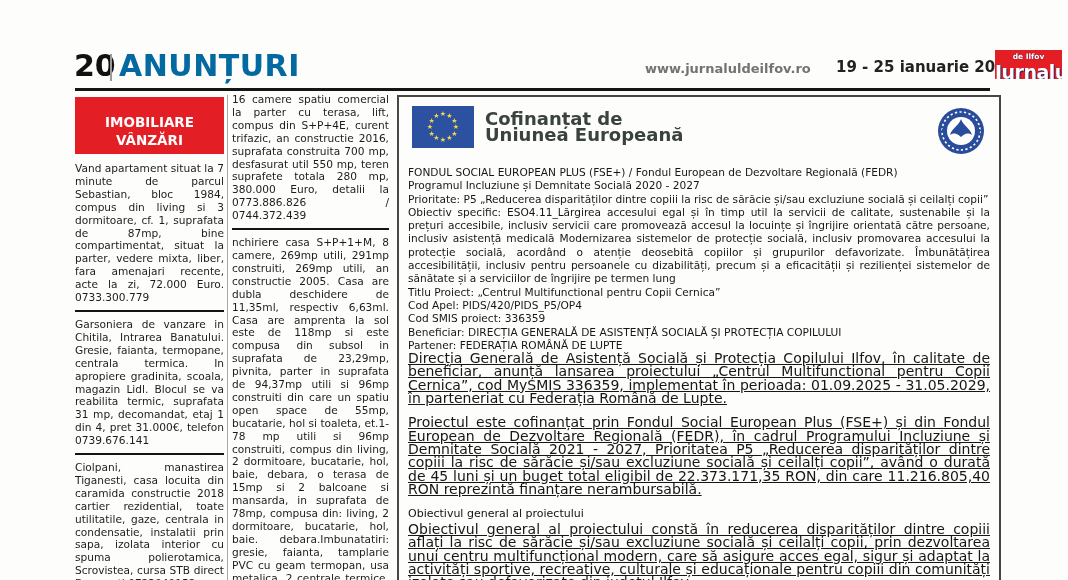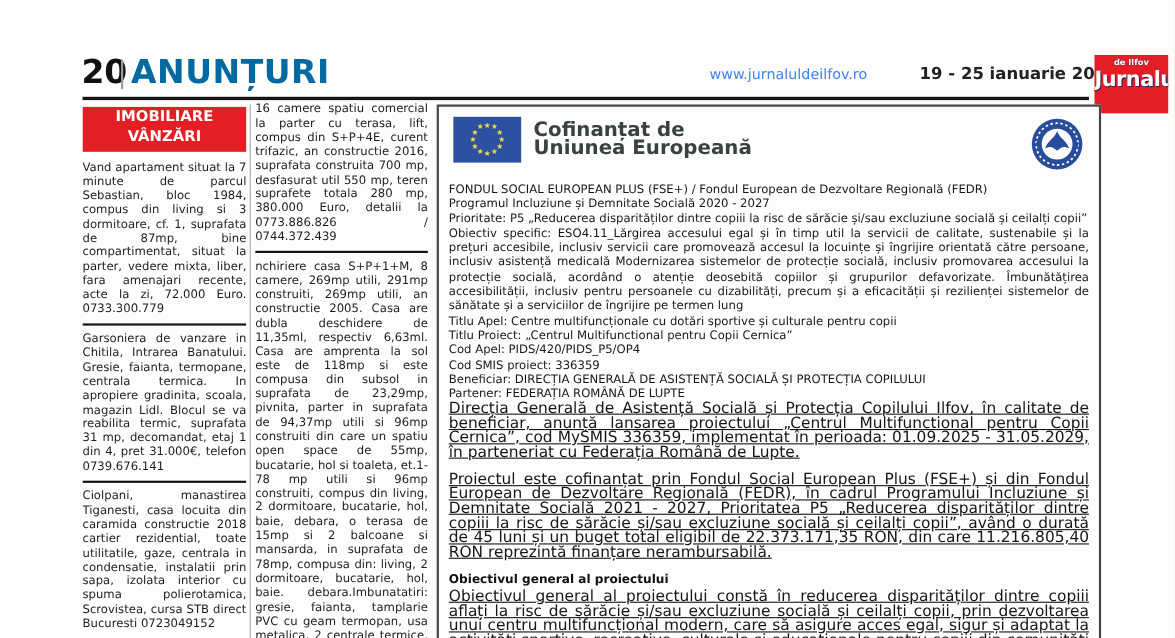--- a/index.html
+++ b/index.html
@@ -7,53 +7,53 @@
   .page {
     position:relative; width:1068px; height:580px; background:#fdfdfb;
     overflow:hidden; font-family:"DejaVu Sans", sans-serif; color:#1c1c1c;
   }
   .abs { position:absolute; }
 
   
   .pagenum  { left:74px; top:48px; font-size:30px; font-weight:bold; color:#111; }
   .numbar   { left:110px; top:54px; width:2px; height:27px; background:#9a9a9a; }
   .section-title { left:119px; top:48px; font-size:30px; font-weight:bold; color:#0369a1; letter-spacing:.5px; }
-  .site     { left:645px; top:61px; font-size:13px; font-weight:normal; color:#3b82f6; }
+  .site     { left:645px; top:61px; font-size:13px; font-weight:bold; color:#737373; }
   .date     { left:836px; top:58px; font-size:15px; font-weight:bold; color:#222; }
   .header-rule { left:75px; top:88px; width:915px; height:3px; background:#151515; }
-  .logo { left:995px; top:50px; width:67px; height:53px; background:#e31e24;
+  .logo { left:995px; top:50px; width:67px; height:29px; background:#e31e24;
           color:#fff; text-align:center; overflow:hidden; }
   .logo-top  { font-size:7.5px; font-weight:bold; line-height:9px; padding-top:2px;
                color:#fff; text-shadow:0 0 1px #1b2a6b; }
   .logo-main { font-size:19px; font-weight:bold; line-height:22px; letter-spacing:-0.5px;
                text-shadow:1px 1px 0 #1b2a6b; }
 
   
   .col { overflow:hidden; }
   .col1 { left:75px;  top:97px; width:149px; height:483px; }
   .col2 { left:232px; top:93px; width:157px; height:487px; }
   .vdiv { width:1px; background:#a8a8a8; top:95px; height:485px; }
   .cat-box { background:#e31e24; color:#fff; font-weight:bold; font-size:13.5px;
-             line-height:18px; text-align:center; padding:0 0 5px; margin-bottom:8px; }
+             line-height:18px; text-align:center; padding:16px 0 5px; margin-bottom:8px; }
   .ad  { font-size:10.6px; line-height:12.9px; text-align:justify; color:#1c1c1c; }
   .sep { height:2px; background:#141414; margin:6px 0; }
 
   
   .pressbox { left:397px; top:95px; width:604px; height:520px;
               border:2px solid #474747; background:#fdfdfb; padding:7px 9px 0; }
   .eu-row  { display:flex; justify-content:space-between; align-items:flex-start;
              margin:2px 0 10px; }
   .eu-left { display:flex; align-items:center; gap:11px; padding-left:4px; }
   .eu-label { font-weight:bold; font-size:18px; line-height:16px; color:#39423c; }
   .hline { font-size:10.6px; line-height:13.3px; text-align:justify; color:#161616; }
   .banner { background:#1e72b7; color:#fff; text-align:center; font-weight:bold;
             font-size:12.2px; line-height:16.5px; margin:8px -9px 8px; padding:4px 10px 5px; }
   .para { font-size:14px; line-height:13.3px; text-align:justify; color:#161616;text-decoration:underline; }
   .para + .para { margin-top:11px; }
-  .obj-head { font-weight:bold; font-size:11px; line-height:14px; color:#111; margin:11px 0 2px; }
+  .obj-head { font-weight:normal; font-size:11px; line-height:14px; color:#111; margin:11px 0 2px; }
 </style>
 </head>
 <body>
 
 <div class="page">
 
   <div class="abs pagenum">20</div>
   <div class="abs numbar"></div>
   <div class="abs section-title">ANUNȚURI</div>
   <div class="abs site">www.jurnaluldeilfov.ro</div>
@@ -119,21 +119,20 @@
         <path d="M25 13 c-2.5 7 -9 9 -11 16 c4.5 -2.5 7 -1.5 11 2 c4 -3.5 6.5 -4.5 11 -2 c-2 -7 -8.5 -9 -11 -16 z" fill="#2a4d9b"></path>
         <circle cx="8" cy="25" r="2.4" fill="#2a4d9b"></circle>
         <circle cx="42" cy="25" r="2.4" fill="#2a4d9b"></circle>
       </svg>
     </div>
 
     <div class="hline">FONDUL SOCIAL EUROPEAN PLUS (FSE+) / Fondul European de Dezvoltare Regională (FEDR)</div>
     <div class="hline">Programul Incluziune și Demnitate Socială 2020 - 2027</div>
     <div class="hline">Prioritate: P5 „Reducerea disparităților dintre copiii la risc de sărăcie și/sau excluziune socială și ceilalți copii”</div>
     <div class="hline">Obiectiv specific: ESO4.11_Lărgirea accesului egal și în timp util la servicii de calitate, sustenabile și la prețuri accesibile, inclusiv servicii care promovează accesul la locuințe și îngrijire orientată către persoane, inclusiv asistență medicală Modernizarea sistemelor de protecție socială, inclusiv promovarea accesului la protecție socială, acordând o atenție deosebită copiilor și grupurilor defavorizate. Îmbunătățirea accesibilității, inclusiv pentru persoanele cu dizabilități, precum și a eficacității și rezilienței sistemelor de sănătate și a serviciilor de îngrijire pe termen lung</div>
-    <div class="hline">Titlu Apel: Centre multifuncționale cu dotări sportive și culturale pentru copii</div>
     <div class="hline">Titlu Proiect: „Centrul Multifunctional pentru Copii Cernica”</div>
     <div class="hline">Cod Apel: PIDS/420/PIDS_P5/OP4</div>
     <div class="hline">Cod SMIS proiect: 336359</div>
     <div class="hline">Beneficiar: DIRECȚIA GENERALĂ DE ASISTENȚĂ SOCIALĂ ȘI PROTECȚIA COPILULUI</div>
     <div class="hline">Partener: FEDERAȚIA ROMÂNĂ DE LUPTE</div>
 
 
     <div class="para">Direcția Generală de Asistență Socială și Protecția Copilului Ilfov, în calitate de beneficiar, anunță lansarea proiectului „Centrul Multifunctional pentru Copii Cernica”, cod MySMIS 336359, implementat în perioada: 01.09.2025 - 31.05.2029, în parteneriat cu Federația Română de Lupte.</div>
     <div class="para">Proiectul este cofinanțat prin Fondul Social European Plus (FSE+) și din Fondul European de Dezvoltare Regională (FEDR), în cadrul Programului Incluziune și Demnitate Socială 2021 - 2027, Prioritatea P5 „Reducerea disparităților dintre copiii la risc de sărăcie și/sau excluziune socială și ceilalți copii”, având o durată de 45 luni și un buget total eligibil de 22.373.171,35 RON, din care 11.216.805,40 RON reprezintă finanțare nerambursabilă.</div>
 

